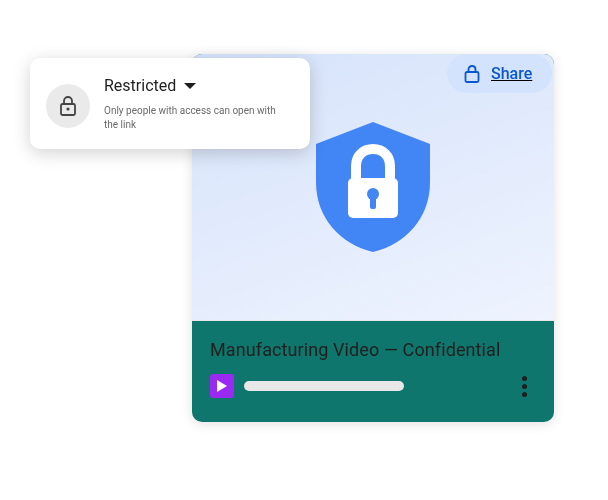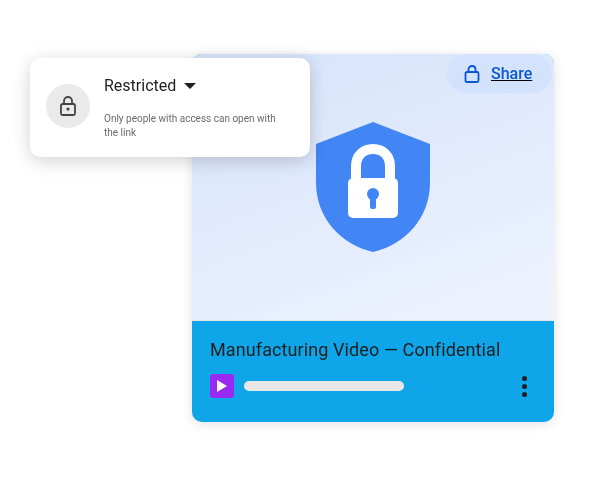--- a/index.html
+++ b/index.html
@@ -9,21 +9,21 @@
       height: 500px;
       position: relative;
       background: transparent;
     }
     .file-card {
       position: absolute;
       left: 192px;
       top: 54px;
       width: 362px;
       height: 368px;
-      background: #0ea5e9;
+      background: #0f766e;
       border-radius: 10px;
       box-shadow: 0 2px 12px rgba(0,0,0,0.12);
       overflow: hidden;
     }
     .file-preview {
       width: 100%;
       height: 266px;
       background: linear-gradient(160deg, #d6e3fb 0%, #eef3fe 100%);
       display: flex;
       align-items: center;
@@ -131,21 +131,21 @@
       flex-shrink: 0;
       margin-top: 8px;
     }
     .popover-body {
       flex: 1;
     }
     .popover-title-row {
       display: flex;
       align-items: center;
       gap: 8px;
-      margin-bottom: 17px;
+      margin-bottom: 9px;
     }
     .popover-title {
       font-size: 16px;
       color: #1f1f1f;
       font-weight: 400;
     }
     .popover-desc {
       font-size: 10px;
       color: #6b6b6b;
       line-height: 1.35;

